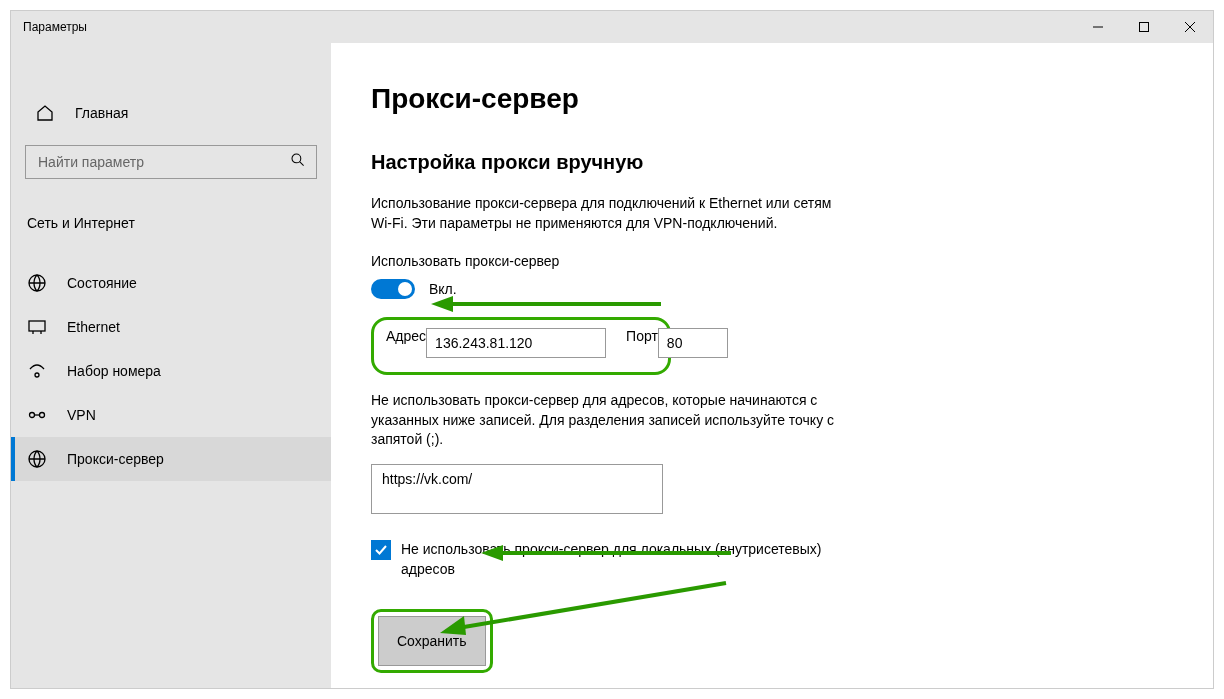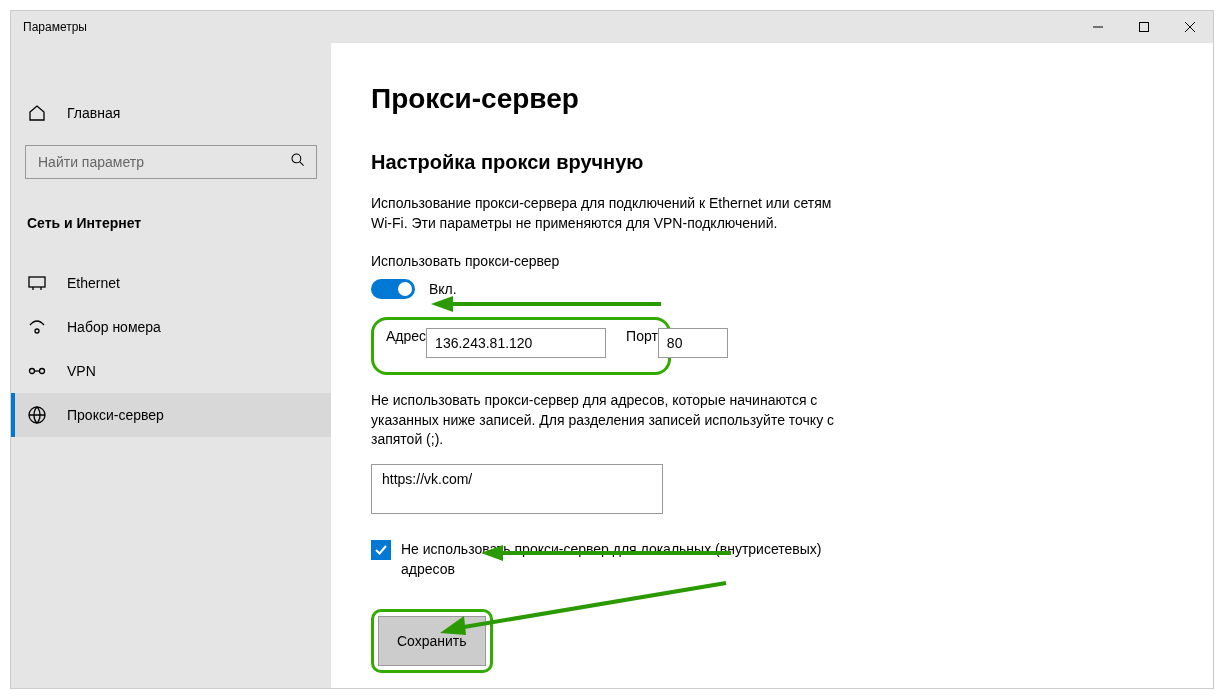--- a/index.html
+++ b/index.html
@@ -46,21 +46,21 @@
     overflow:hidden;
   }
   .sidebar {
     width:320px;
     background:#e5e5e5;
     padding-top:50px;
     position:relative;
   }
   .home-row {
     display:flex; align-items:center;
-    padding:10px 16px;
+    padding:10px 24px;
     font-size:14px;
     cursor:pointer;
   }
   .home-row .ico { width:20px; height:20px; margin-right:20px; display:flex; align-items:center; justify-content:center; }
   .search-wrap { padding:0 14px; margin-top:12px; margin-bottom:22px; }
   .search-box {
     display:flex; align-items:center;
     border:1px solid #999;
     background:#e5e5e5;
     height:34px;
@@ -68,21 +68,21 @@
   }
   .search-box input {
     flex:1; border:none; outline:none; background:transparent;
     font-size:14px; font-family:inherit;
     color:#0f172a;
   }
   .search-box input::placeholder { color:#666; }
   .nav-title {
     padding:0 16px;
     font-size:14px;
-    font-weight:700;
+    font-weight:400;
     margin-bottom:30px;
     margin-top:36px;
   }
   .nav-item {
     display:flex; align-items:center;
     padding:12px 16px;
     font-size:14px;
     cursor:pointer;
     position:relative;
   }
@@ -245,20 +245,29 @@
             <svg class="ico-svg" width="16" height="16" viewBox="0 0 20 20">
                 <circle cx="8" cy="8" r="5.5"></circle>
                 <line x1="12" y1="12" x2="17" y2="17"></line>
               </svg>
           </span>
         </div>
       </div>
 
       <div class="nav-title">Сеть и Интернет</div>
 
+      <div class="nav-item">
+        <span class="ico">
+          <svg class="ico-svg" viewBox="0 0 20 20">
+              <circle cx="10" cy="10" r="8"></circle>
+              <path d="M2 10 H18 M10 2 C6 6 6 14 10 18 M10 2 C14 6 14 14 10 18"></path>
+            </svg>
+        </span>
+        <span>Состояние</span>
+      </div>
       <div class="nav-item">
         <span class="ico">
           <svg class="ico-svg" viewBox="0 0 20 20">
               <rect x="2" y="4" width="16" height="10"></rect>
               <line x1="6" y1="14" x2="6" y2="17"></line>
               <line x1="14" y1="14" x2="14" y2="17"></line>
             </svg>
         </span>
         <span>Ethernet</span>
       </div>

